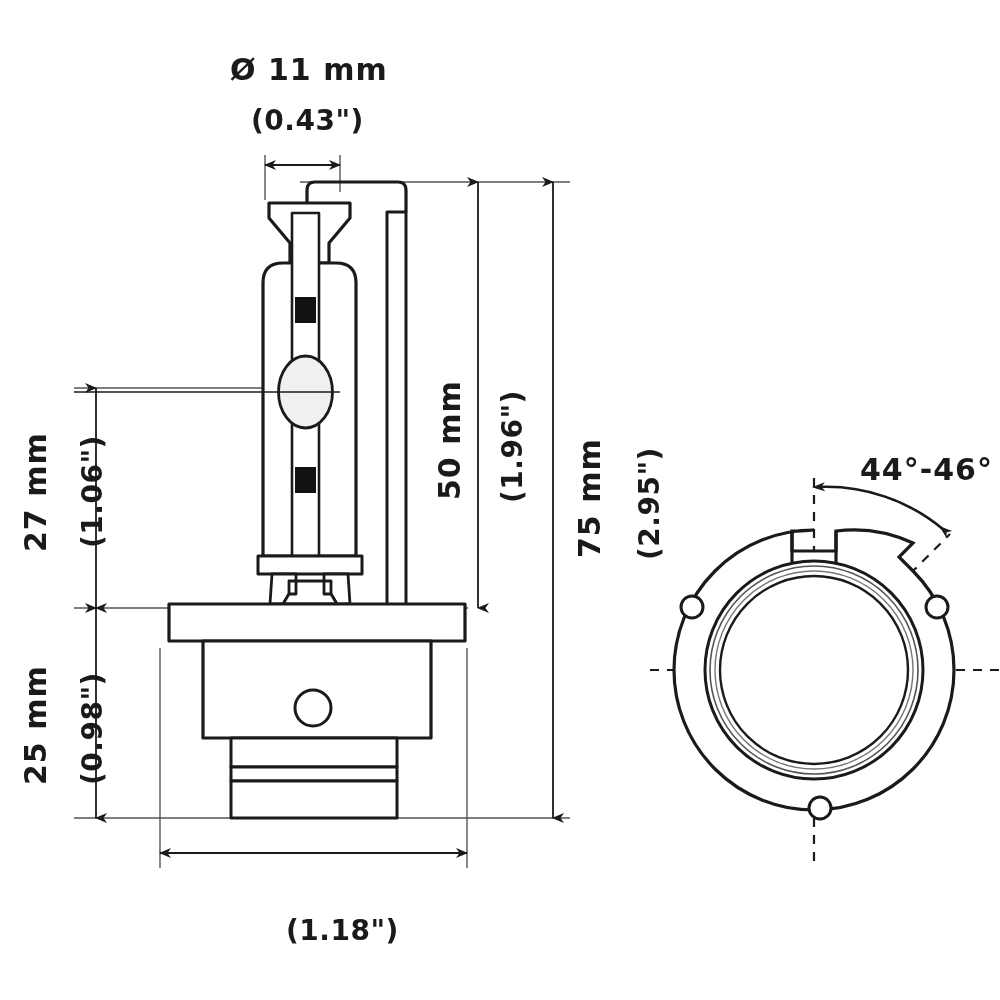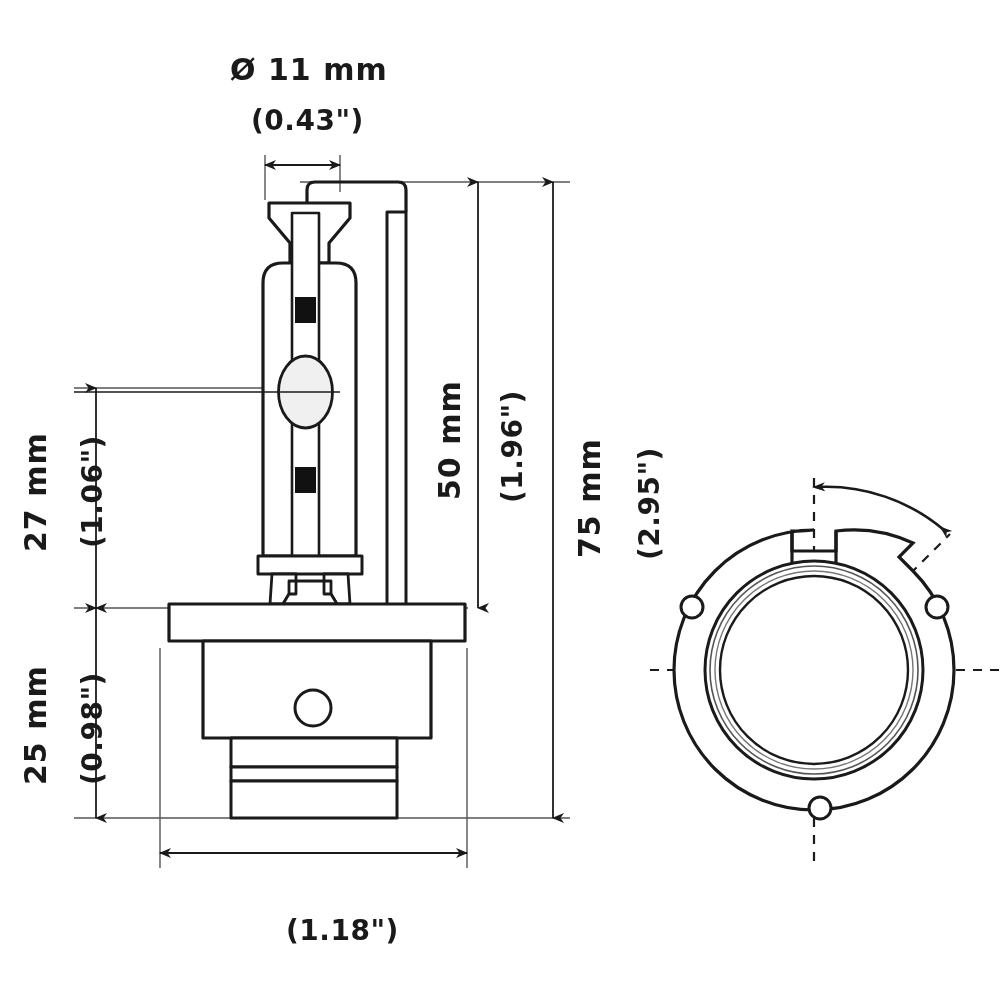--- a/index.html
+++ b/index.html
@@ -145,14 +145,15 @@
 <div class="lbl sub rot" style="left:633px;top:560px;">(2.95")</div>
 
 <div class="lbl big rot" style="left:18px;top:552px;">27  mm</div>
 <div class="lbl sub rot" style="left:76px;top:548px;">(1.06")</div>
 
 <div class="lbl big rot" style="left:18px;top:785px;">25 mm</div>
 <div class="lbl sub rot" style="left:76px;top:785px;">(0.98")</div>
 
 <div class="lbl sub" style="left:286px;top:914px;">(1.18")</div>
 
+<div class="lbl big" style="left:860px;top:452px;">44°-46°</div>
 
 </div>
 
 </body></html>

